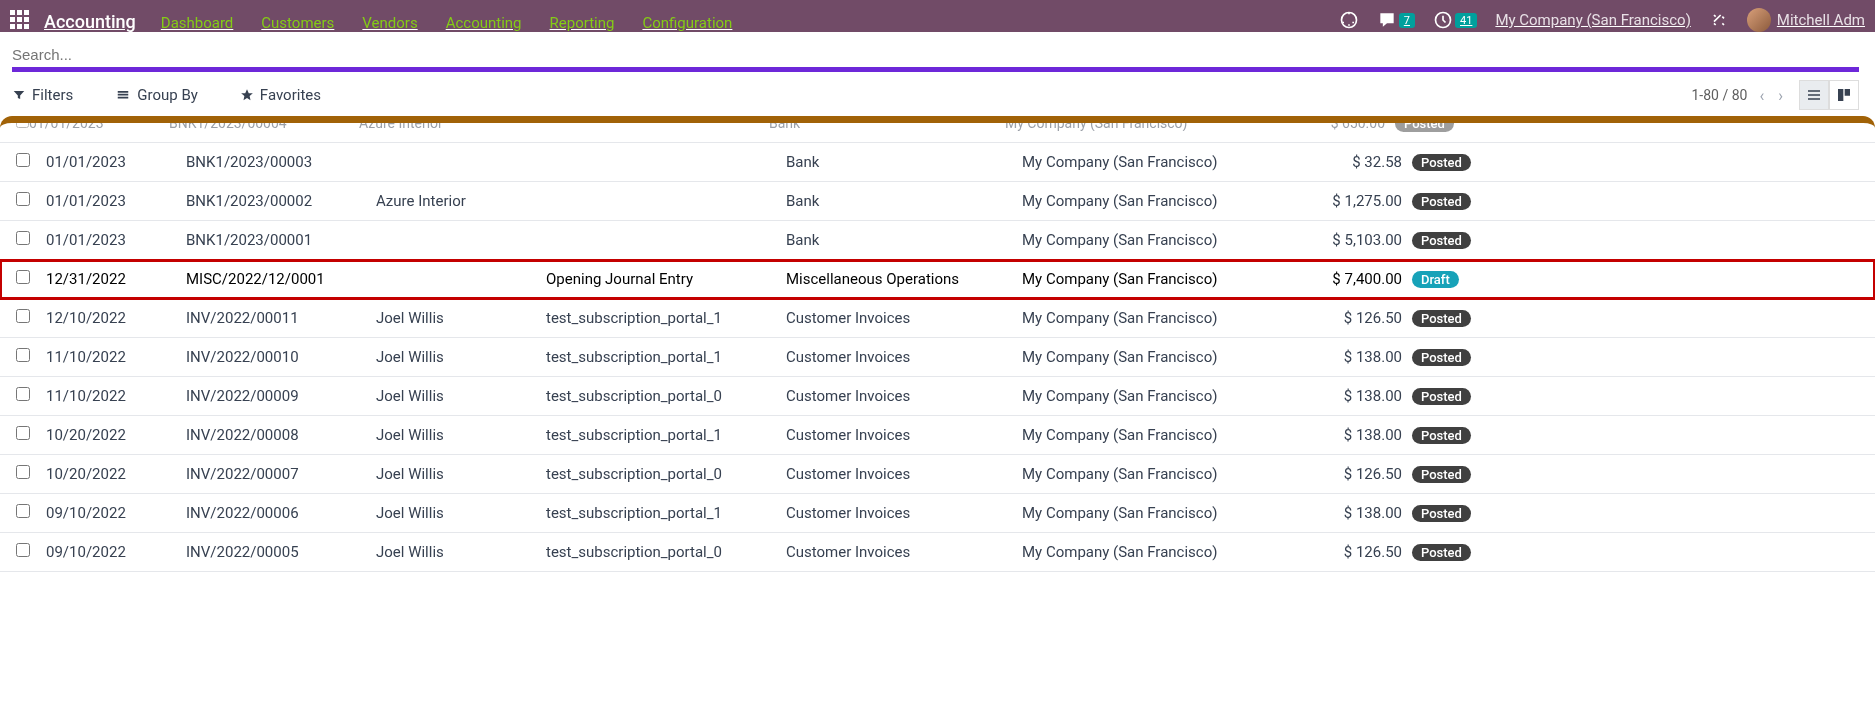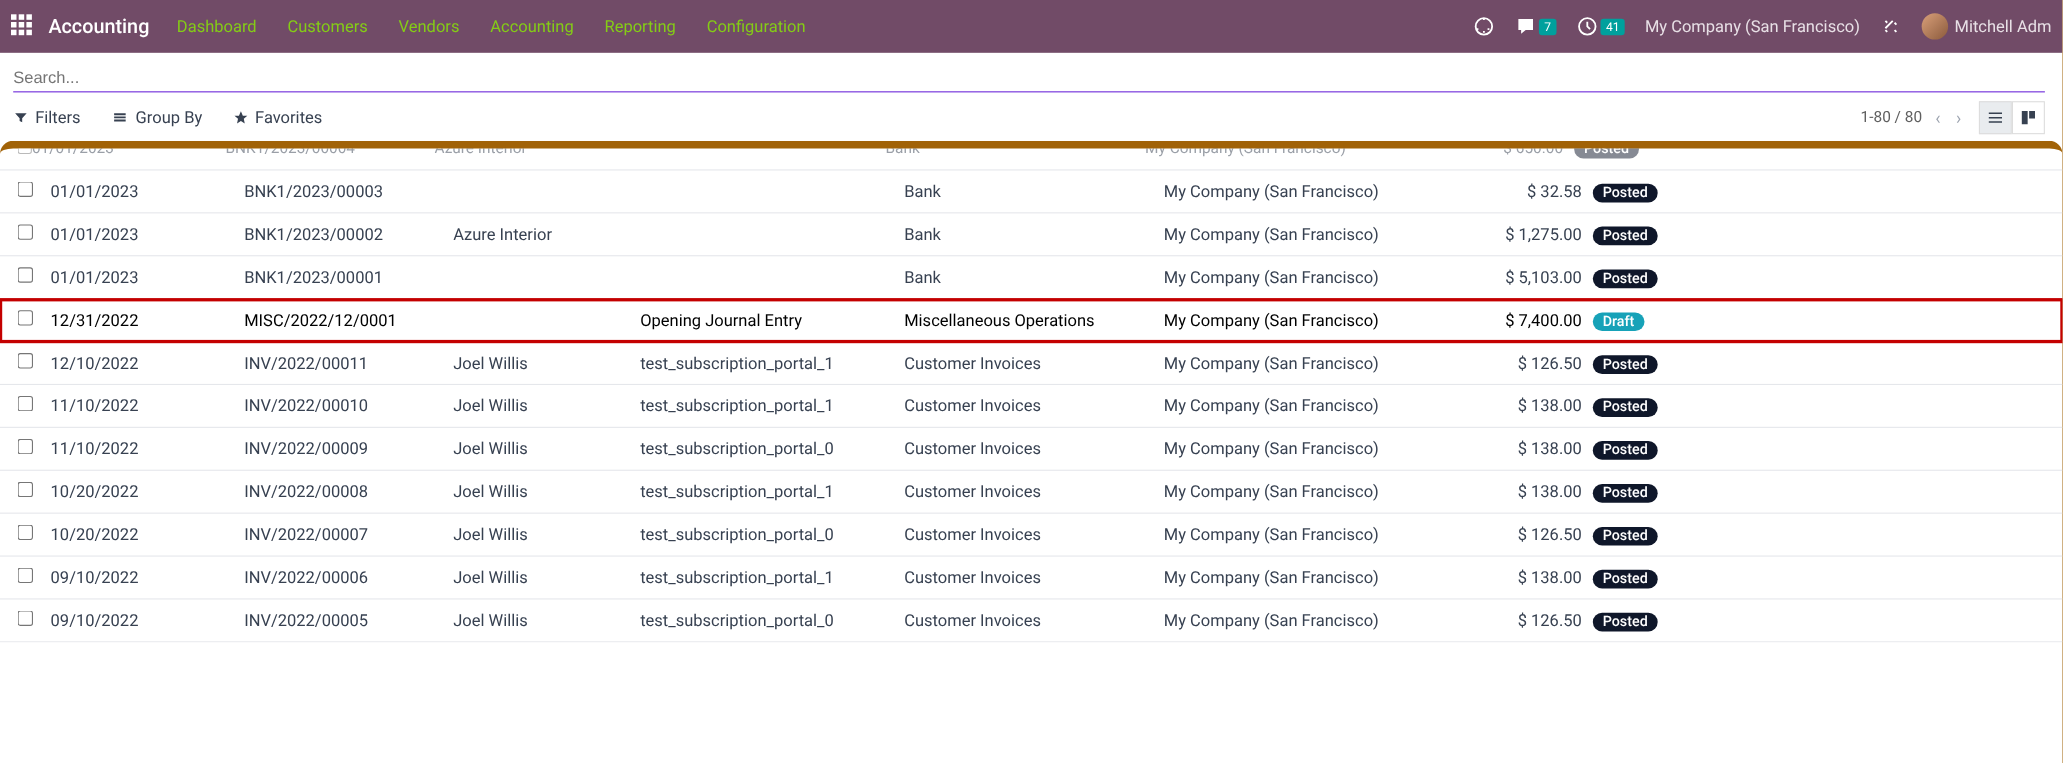--- a/index.html
+++ b/index.html
@@ -1,19 +1,19 @@
 <!DOCTYPE html>
 <html><head>
 <meta charset="utf-8">
 <style>
 * { box-sizing: border-box; margin: 0; padding: 0; }
 body { font-family: -apple-system, BlinkMacSystemFont, "Segoe UI", Roboto, sans-serif; font-size: 14px; color: #374151; background: #fff; overflow-x: hidden; }
 
 
-.topnav { background: #714B67; color: #fff; display: flex; align-items: center; height: 48px; padding: 0 10px; }
+.topnav { background: #714B67; color: #fff; display: flex; align-items: flex-end; height: 32px; padding: 0 10px; text-decoration: underline; }
 .topnav .apps-icon { width: 22px; height: 22px; display: grid; grid-template-columns: repeat(3,5px); grid-template-rows: repeat(3,5px); gap: 2px; margin-right: 12px; cursor: pointer; }
 .topnav .apps-icon span { background: #fff; width:5px; height:5px; }
 .topnav .brand { font-size: 18px; font-weight: 500; margin-right: 25px; }
 .topnav .menu { display: flex; gap: 28px; }
 .topnav .menu a { color: #84cc16; text-decoration: none; font-size: 15px; cursor:pointer; }
 .topnav .spacer { flex: 1; }
 .topnav .right { display: flex; align-items: center; gap: 18px; }
 .topnav .icon-btn { color:#fff; cursor:pointer; position:relative; display:flex; align-items:center; }
 .badge-g { background:#00a09d; color:#fff; font-size:11px; padding:1px 5px; border-radius:3px; margin-left:2px; }
 .company-name { font-size: 15px; color:#e8e0e6; }
@@ -23,49 +23,49 @@
 
 .controlbar { display:flex; align-items:flex-start; padding: 10px 16px 0 12px; }
 .controlbar .left { flex: 0 0 50%; }
 .breadcrumb { font-size: 19px; color:#5f5f5f; margin-bottom:10px; }
 .action-btns { display:flex; align-items:center; gap:14px; }
 .btn-new { background:#017e84; color:#fff; border:none; padding:6px 14px; font-size:14px; font-weight:500; cursor:pointer; }
 .btn-upload { background:none; border:none; color:#374151; font-size:14px; font-weight:500; cursor:pointer; }
 .btn-dl { color:#374151; cursor:pointer; }
 
 .controlbar .right { flex:1; }
-.search-wrap { border-bottom:1px solid #6d28d9; padding:4px 0; margin-bottom:8px; }
+.search-wrap { border-bottom:5px solid #6d28d9; padding:4px 0; margin-bottom:8px; }
 .search-input { border:none; outline:none; width:100%; font-size:15px; color:#6b7280; background:transparent; }
 .search-toolbar { display:flex; align-items:center; }
-.st-group { display:flex; gap:28px; }
+.st-group { display:flex; gap:42px; }
 .st-item { display:flex; align-items:center; gap:6px; color:#374151; cursor:pointer; font-size:15px; }
 .st-spacer { flex:1; }
 .pager { color:#5f5f5f; font-size:14px; display:flex; align-items:center; gap:10px; }
 .pager-nav { color:#9ca3af; cursor:pointer; font-size:16px; padding:0 2px; }
 .view-switch { display:flex; margin-left:14px; }
 .view-btn { width:30px; height:30px; border:1px solid #ddd; display:flex; align-items:center; justify-content:center; cursor:pointer; background:#fff; }
 .view-btn.active { background:#e9ecef; }
 
 
 .table-wrap { margin-top:6px; border-top:7px solid #a16207; position:relative;border-radius:12px; }
 .partial-row { height:20px; border-bottom:1px solid #e5e7eb; overflow:hidden; position:relative; }
 .partial-row .row-inner { position:absolute; bottom:0; width:100%; display:flex; align-items:center; height:38px; padding:0 16px; opacity:0.5; }
 .row { display:flex; align-items:center; height:39px; border-bottom:1px solid #e5e7eb; padding:0 16px; font-size:15px; }
 .row .chk { width:30px; }
 .row .chk input { width:14px; height:14px; }
 .col-date { width:140px; }
-.col-num { width:190px;margin-left:36px; }
+.col-num { width:190px; }
 .col-partner { width:170px; }
 .col-ref { width:240px; }
 .col-journal { width:236px; }
 .col-company { width:260px; }
 .col-amount { width:130px; text-align:right; padding-right:10px; font-variant-numeric: tabular-nums; }
 .col-status { width:75px; }
 .status-pill { display:inline-block; padding:1px 9px; border-radius:10px; font-size:13px; font-weight:500; color:#fff; }
-.status-posted { background:#0f172a;text-align:right; }
+.status-posted { background:#404040;text-align:right; }
 .status-draft { background:#17a2b8; }
 .row.highlighted { outline:3px solid #c40000; outline-offset:-2px; }
 .row.highlighted .cell { color:#000000; }
 .cell { white-space:nowrap; overflow:hidden; text-overflow:ellipsis; }
 
 svg { display:block; }
 </style>
 </head>
 <body>
 

